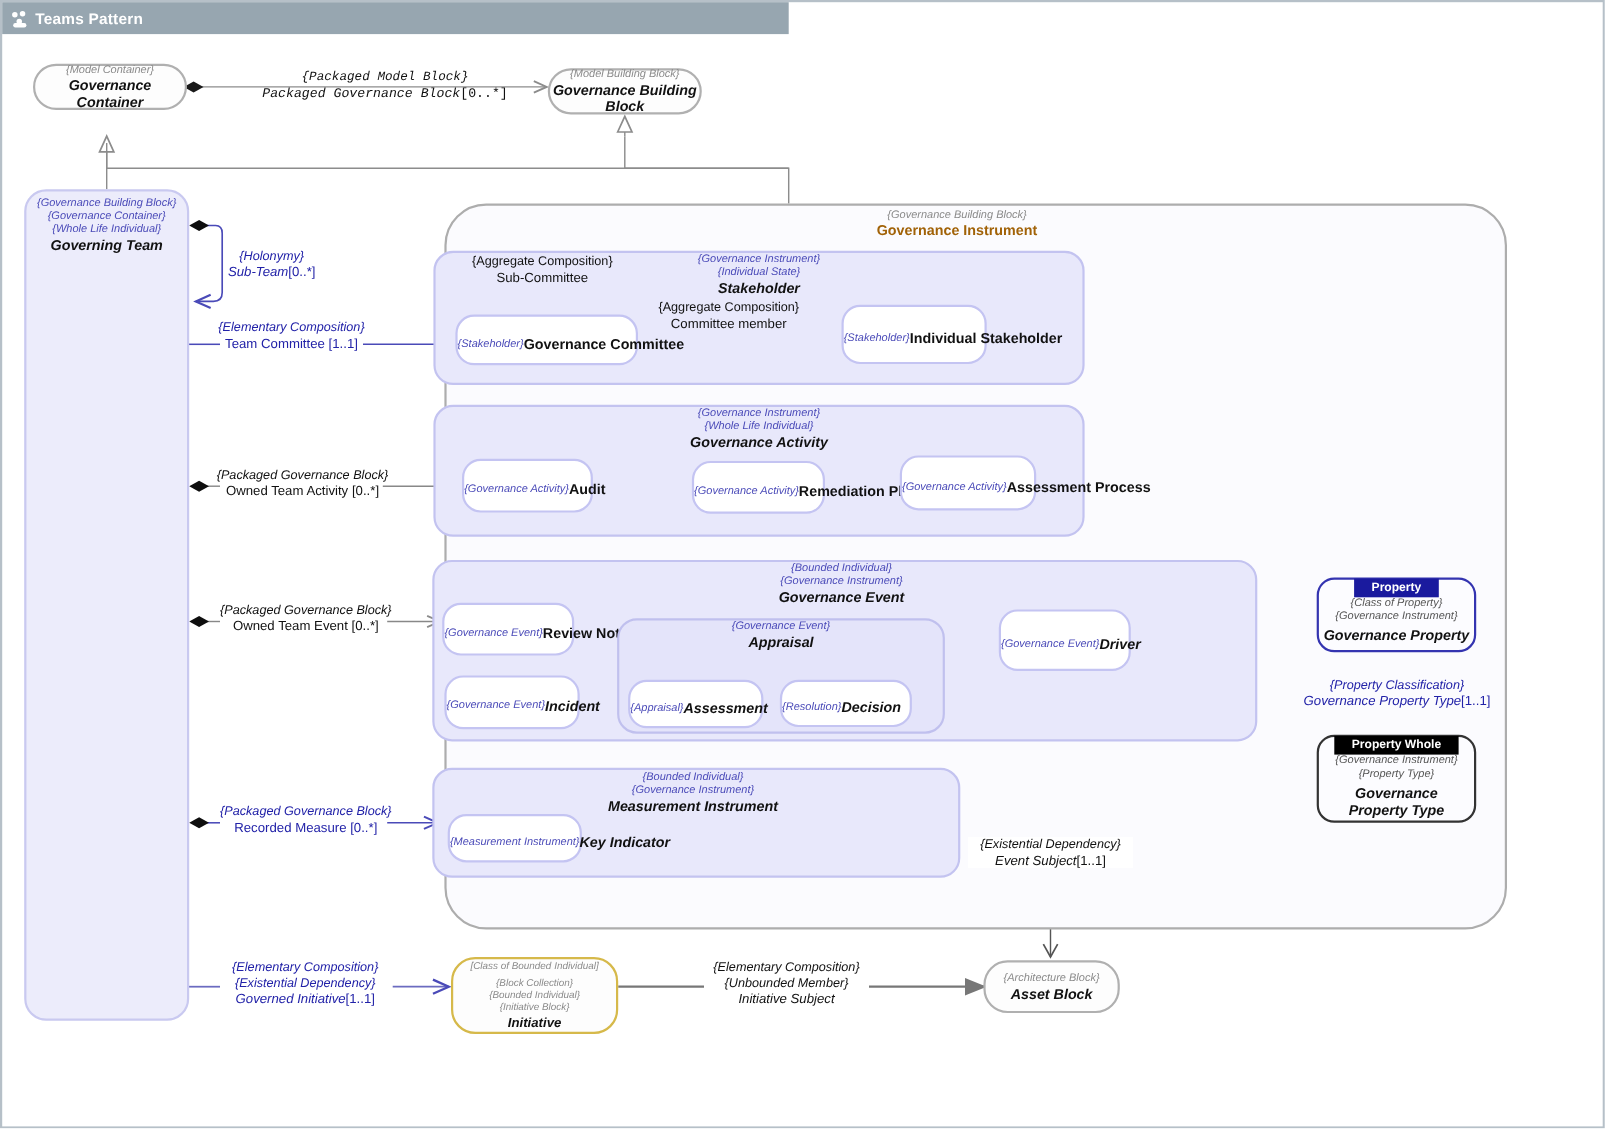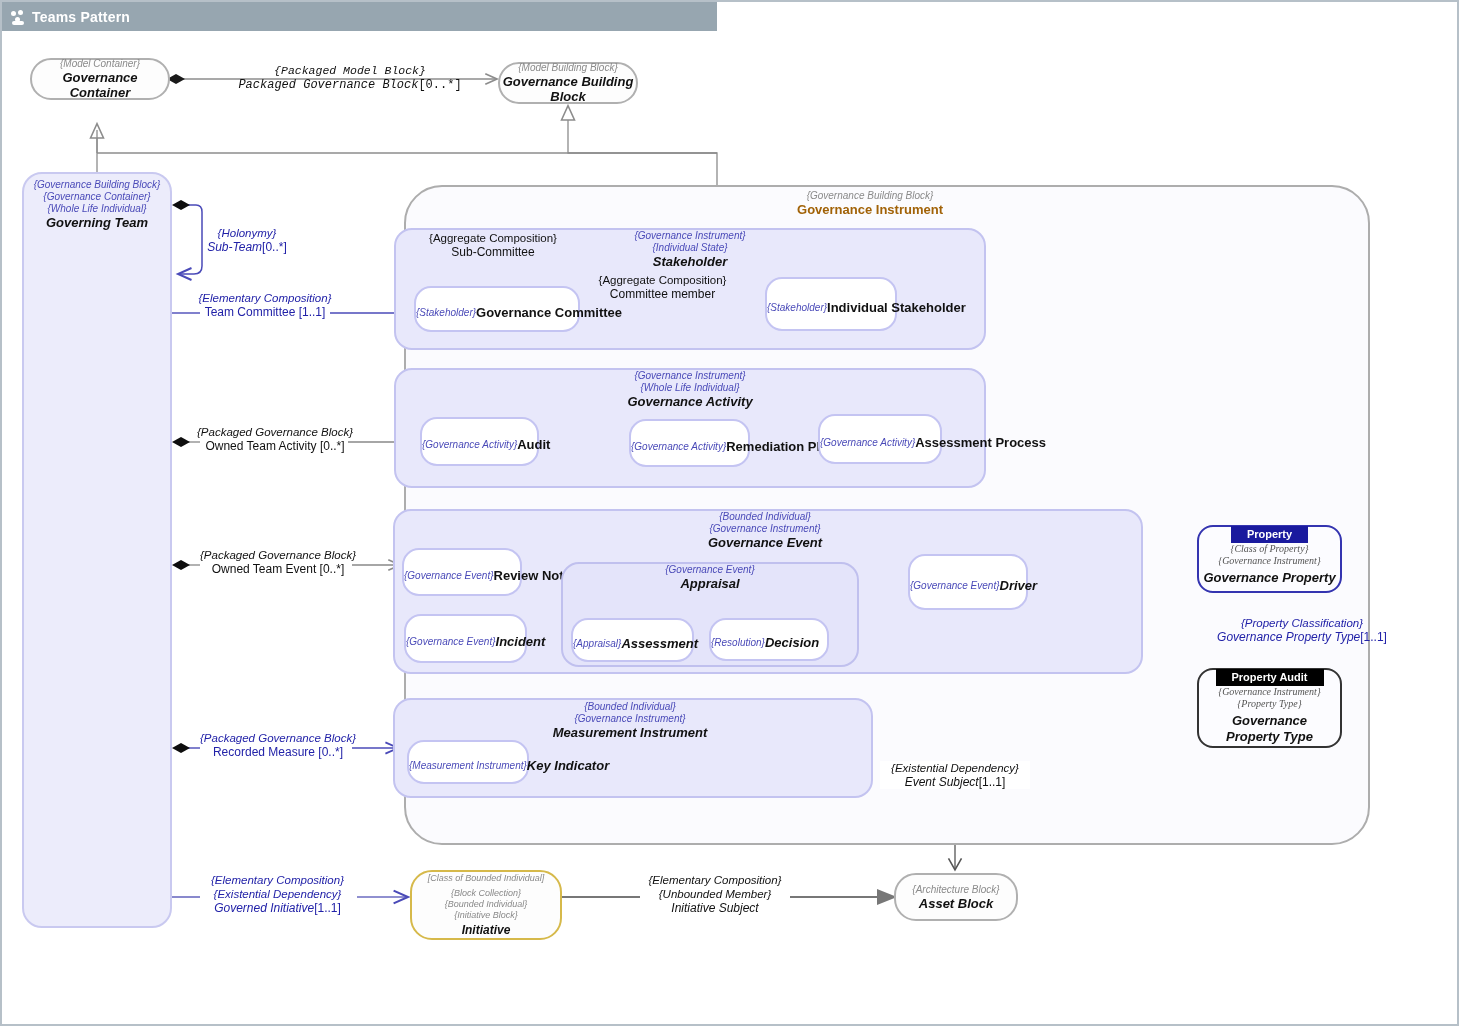--- a/index.html
+++ b/index.html
@@ -58,21 +58,21 @@
                   border:2px solid #adadad;border-radius:38px;}
   #gi-head{position:absolute;text-align:center;}
   #gi-head .st{color:#8a8a8a;font-style:italic;font-size:10px;line-height:12px;}
   #gi-head .nm2{color:#a16207;font-size:13px;font-weight:bold;line-height:16px;}
 
   
   .prop-node{position:absolute;box-sizing:border-box;background:#fcfcff;border-radius:16px;
              display:flex;flex-direction:column;align-items:center;}
   .prop-node .tag{color:#fff;font-size:11px;font-weight:bold;padding:2px 16px;
                   margin-top:-1px;line-height:13px;}
-  .prop-node .st{color:#555;font-style:italic;font-size:10px;line-height:12px;font-family:Liberation Serif, serif;}
+  .prop-node .st{color:#555;font-style:italic;font-size:10px;line-height:12px;}
   .prop-node .nm2{color:#111;font-size:13px;font-weight:bold;font-style:italic;line-height:16px;margin-top:3px;}
 
   
   #initiative{position:absolute;box-sizing:border-box;background:#fdfdfd;
               border:2px solid #d6b94a;border-radius:22px;
               display:flex;flex-direction:column;align-items:center;justify-content:center;text-align:center;}
   #initiative .st{color:#8a8a8a;font-style:italic;font-size:9px;line-height:11px;}
   #initiative .nm2{color:#111;font-size:12px;font-weight:bold;font-style:italic;line-height:15px;margin-top:2px;}
 
   
@@ -313,21 +313,21 @@
   </div>
 
   <div class="prop-node" style="left:1197px;top:525px;width:145px;height:68px;border:2px solid #3434b0;">
     <div class="tag" style="background:#1a1a9e;">Property</div>
     <div class="st">{Class of Property}</div>
     <div class="st">{Governance Instrument}</div>
     <div class="nm2">Governance Property</div>
   </div>
 
   <div class="prop-node" style="left:1197px;top:668px;width:145px;height:80px;border:2px solid #333333;">
-    <div class="tag" style="background:#000000;">Property Audit</div>
+    <div class="tag" style="background:#000000;">Property Whole</div>
     <div class="st">{Governance Instrument}</div>
     <div class="st">{Property Type}</div>
     <div class="nm2" style="white-space:normal;width:120px;text-align:center;">Governance Property Type</div>
   </div>
 
   <div id="initiative" style="left:410px;top:870px;width:152px;height:70px;">
     <div class="st">[Class of Bounded Individual]</div>
     <div class="st" style="margin-top:4px;">{Block Collection}</div>
     <div class="st">{Bounded Individual}</div>
     <div class="st">{Initiative Block}</div>
@@ -384,21 +384,21 @@
   <div class="elabel dark" style="left:404px;top:231px;width:178px;">
     <div class="l1" style="font-style:normal;">{Aggregate Composition}</div>
     <div class="l2" style="font-style:normal;">Sub-Committee</div>
   </div>
 
   <div class="elabel dark" style="left:570px;top:273px;width:185px;">
     <div class="l1" style="font-style:normal;">{Aggregate Composition}</div>
     <div class="l2" style="font-style:normal;">Committee member</div>
   </div>
 
-  <div class="elabel blue" style="left:1192px;top:616px;width:220px;">
+  <div class="elabel blue" style="left:1160px;top:616px;width:220px;">
     <div class="l1">{Property Classification}</div>
     <div class="l2" style="font-style:italic;">
       <span>Governance Property Type</span><span class="mult">[1..1]</span>
     </div>
   </div>
 
   <div class="elabel dark" style="left:880px;top:761px;width:150px;background:#ffffff;">
     <div class="l1">{Existential Dependency}</div>
     <div class="l2">
       <span>Event Subject</span><span class="mult">[1..1]</span>

